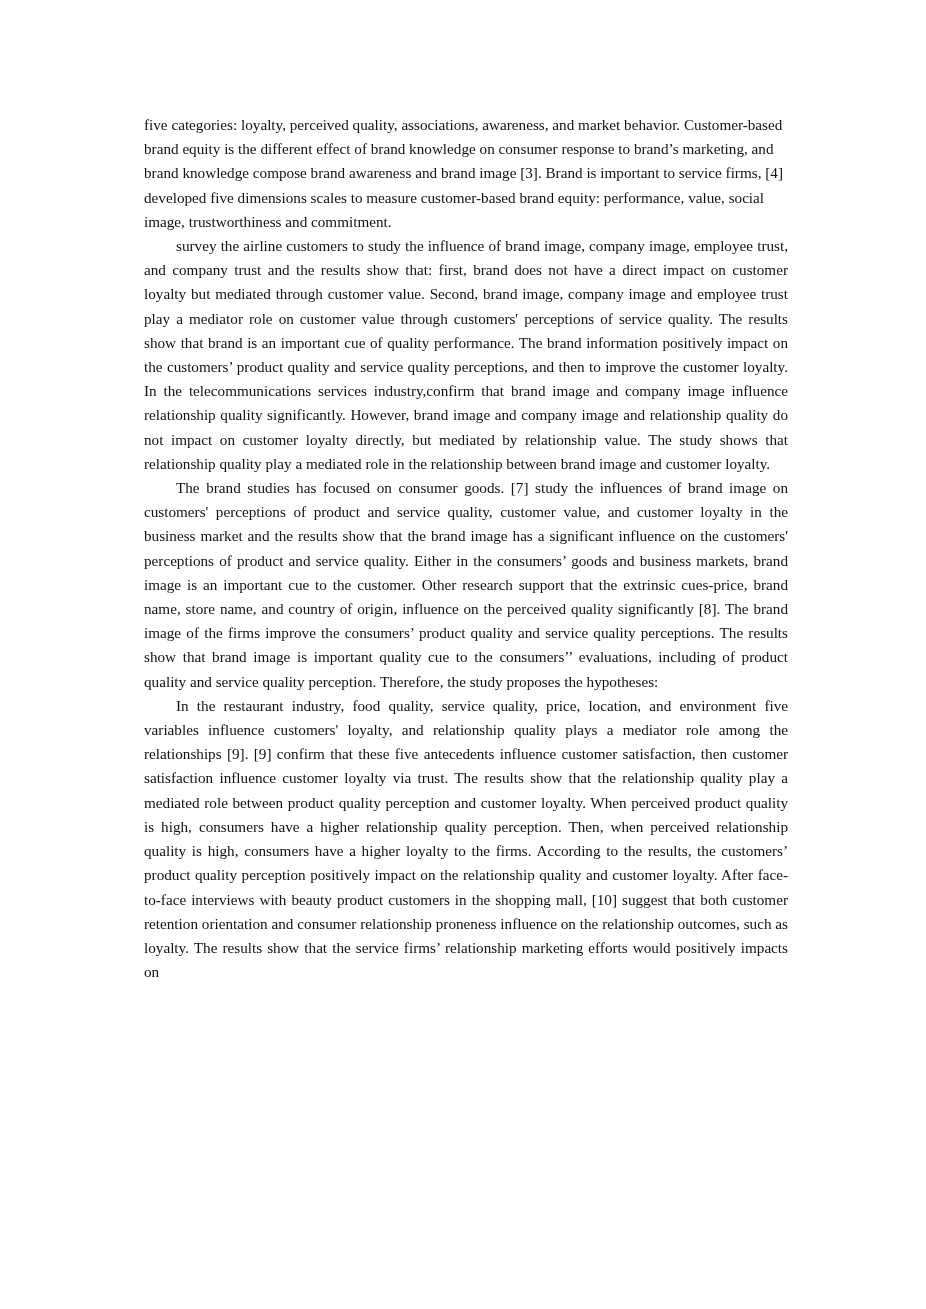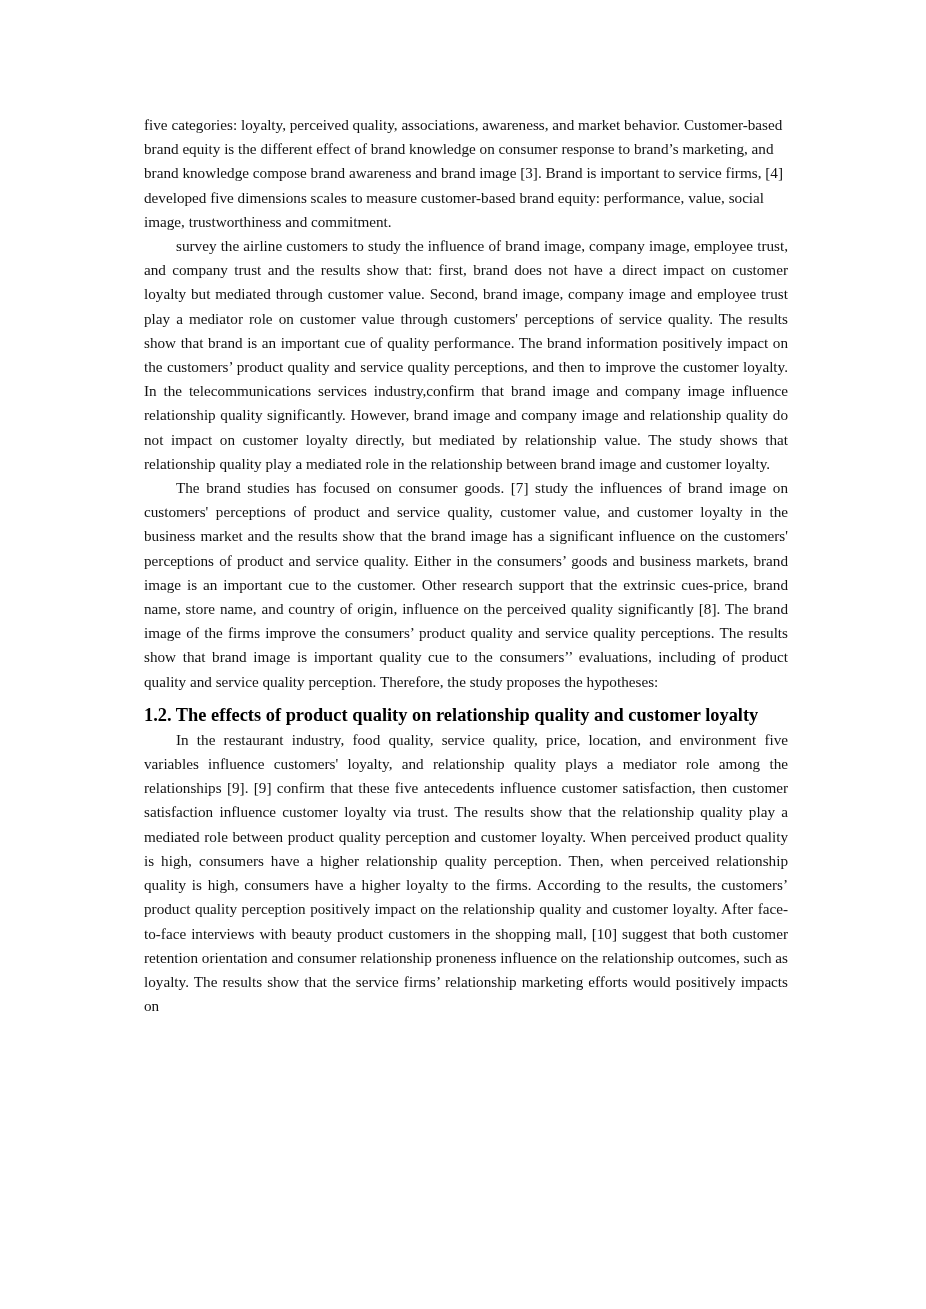--- a/index.html
+++ b/index.html
@@ -27,15 +27,14 @@
       white-space: nowrap;
     }
   </style>
 </head>
 <body>
 
 <div class="page">
   <p class="para first-left">five categories: loyalty, perceived quality, associations, awareness, and market behavior. Customer-based brand equity is the different effect of brand knowledge on consumer response to brand’s marketing, and brand knowledge compose brand awareness and brand image [3]. Brand is important to service firms, [4] developed five dimensions scales to measure customer-based brand equity: performance, value, social image, trustworthiness and commitment.</p>
   <p class="para indent">survey the airline customers to study the influence of brand image, company image, employee trust, and company trust and the results show that: first, brand does not have a direct impact on customer loyalty but mediated through customer value. Second, brand image, company image and employee trust play a mediator role on customer value through customers' perceptions of service quality. The results show that brand is an important cue of quality performance. The brand information positively impact on the customers’ product quality and service quality perceptions, and then to improve the customer loyalty. In the telecommunications services industry,confirm that brand image and company image influence relationship quality significantly. However, brand image and company image and relationship quality do not impact on customer loyalty directly, but mediated by relationship value. The study shows that relationship quality play a mediated role in the relationship between brand image and customer loyalty.</p>
   <p class="para indent">The brand studies has focused on consumer goods. [7] study the influences of brand image on customers' perceptions of product and service quality, customer value, and customer loyalty in the business market and the results show that the brand image has a significant influence on the customers' perceptions of product and service quality. Either in the consumers’ goods and business markets, brand image is an important cue to the customer. Other research support that the extrinsic cues-price, brand name, store name, and country of origin, influence on the perceived quality significantly [8]. The brand image of the firms improve the consumers’ product quality and service quality perceptions. The results show that brand image is important quality cue to the consumers’’ evaluations, including of product quality and service quality perception. Therefore, the study proposes the hypotheses:</p>
-  <h2 class="heading">1.2. The effects of product quality on relationship quality and customer loyalty</h2>
   <p class="para indent">In the restaurant industry, food quality, service quality, price, location, and environment five variables influence customers' loyalty, and relationship quality plays a mediator role among the relationships [9]. [9] confirm that these five antecedents influence customer satisfaction, then customer satisfaction influence customer loyalty via trust. The results show that the relationship quality play a mediated role between product quality perception and customer loyalty. When perceived product quality is high, consumers have a higher relationship quality perception. Then, when perceived relationship quality is high, consumers have a higher loyalty to the firms. According to the results, the customers’ product quality perception positively impact on the relationship quality and customer loyalty. After face-to-face interviews with beauty product customers in the shopping mall, [10] suggest that both customer retention orientation and consumer relationship proneness influence on the relationship outcomes, such as loyalty. The results show that the service firms’ relationship marketing efforts would positively impacts on</p>
 </div>
 
 </body></html>

